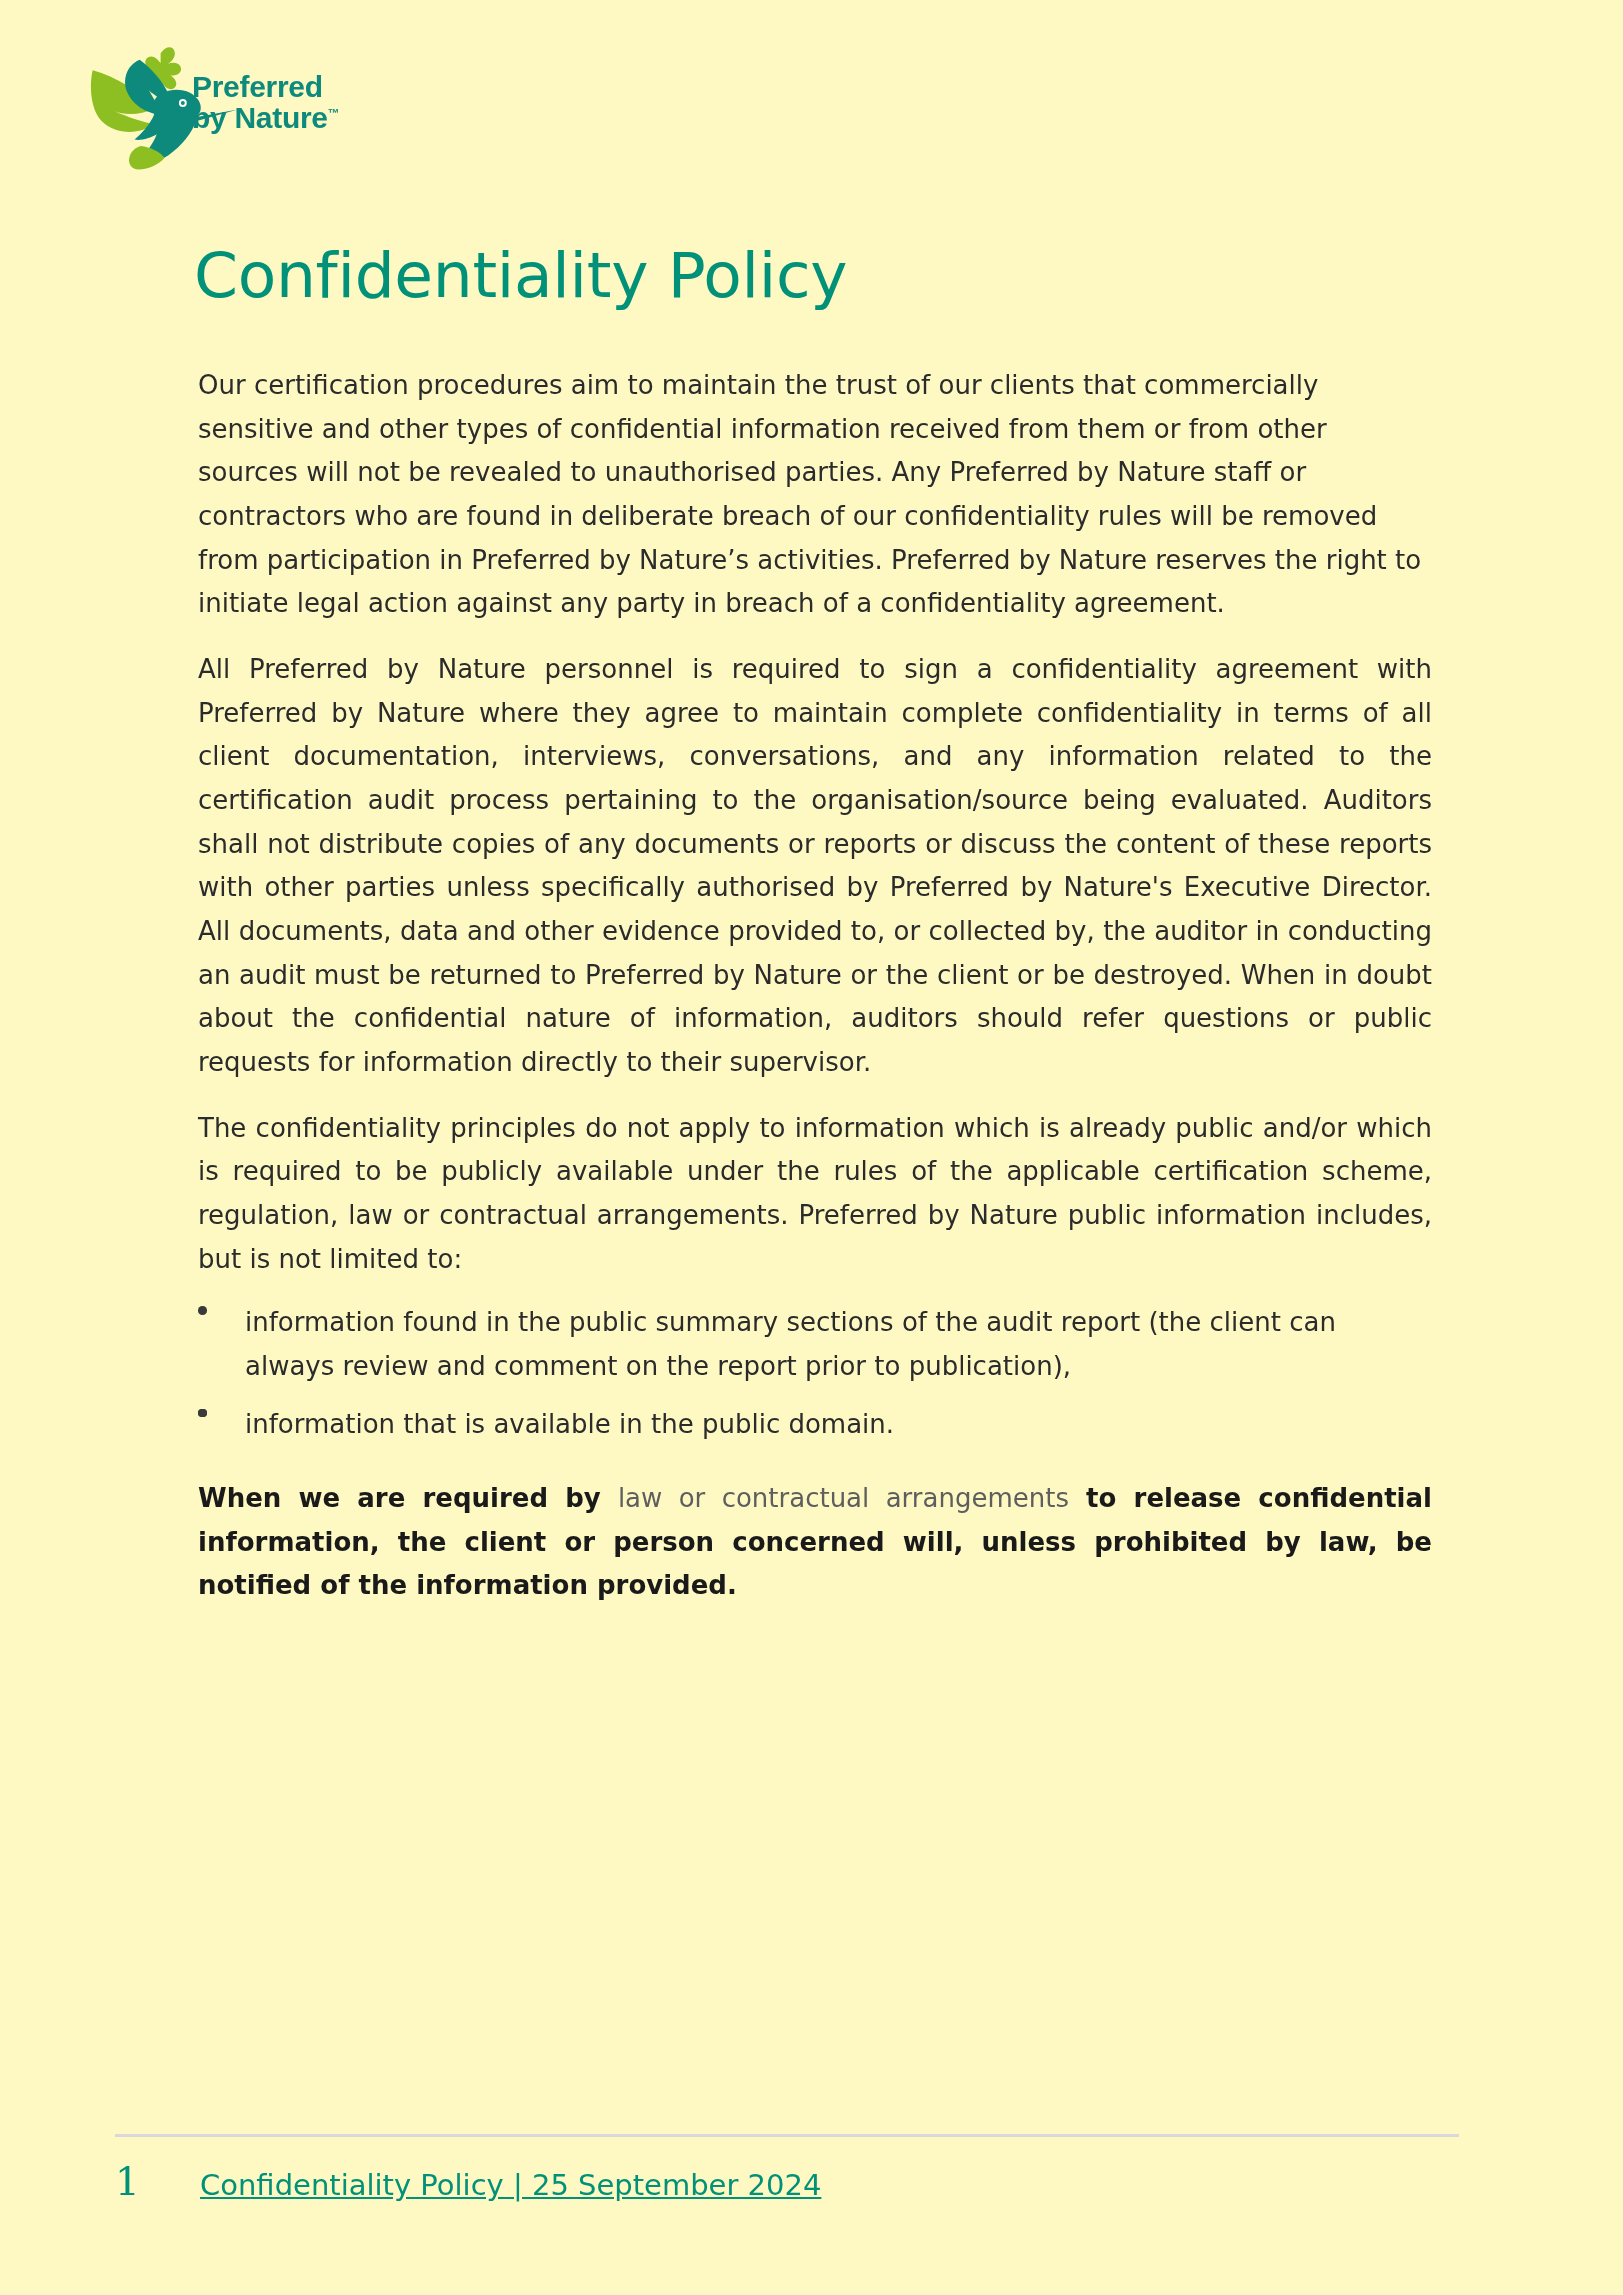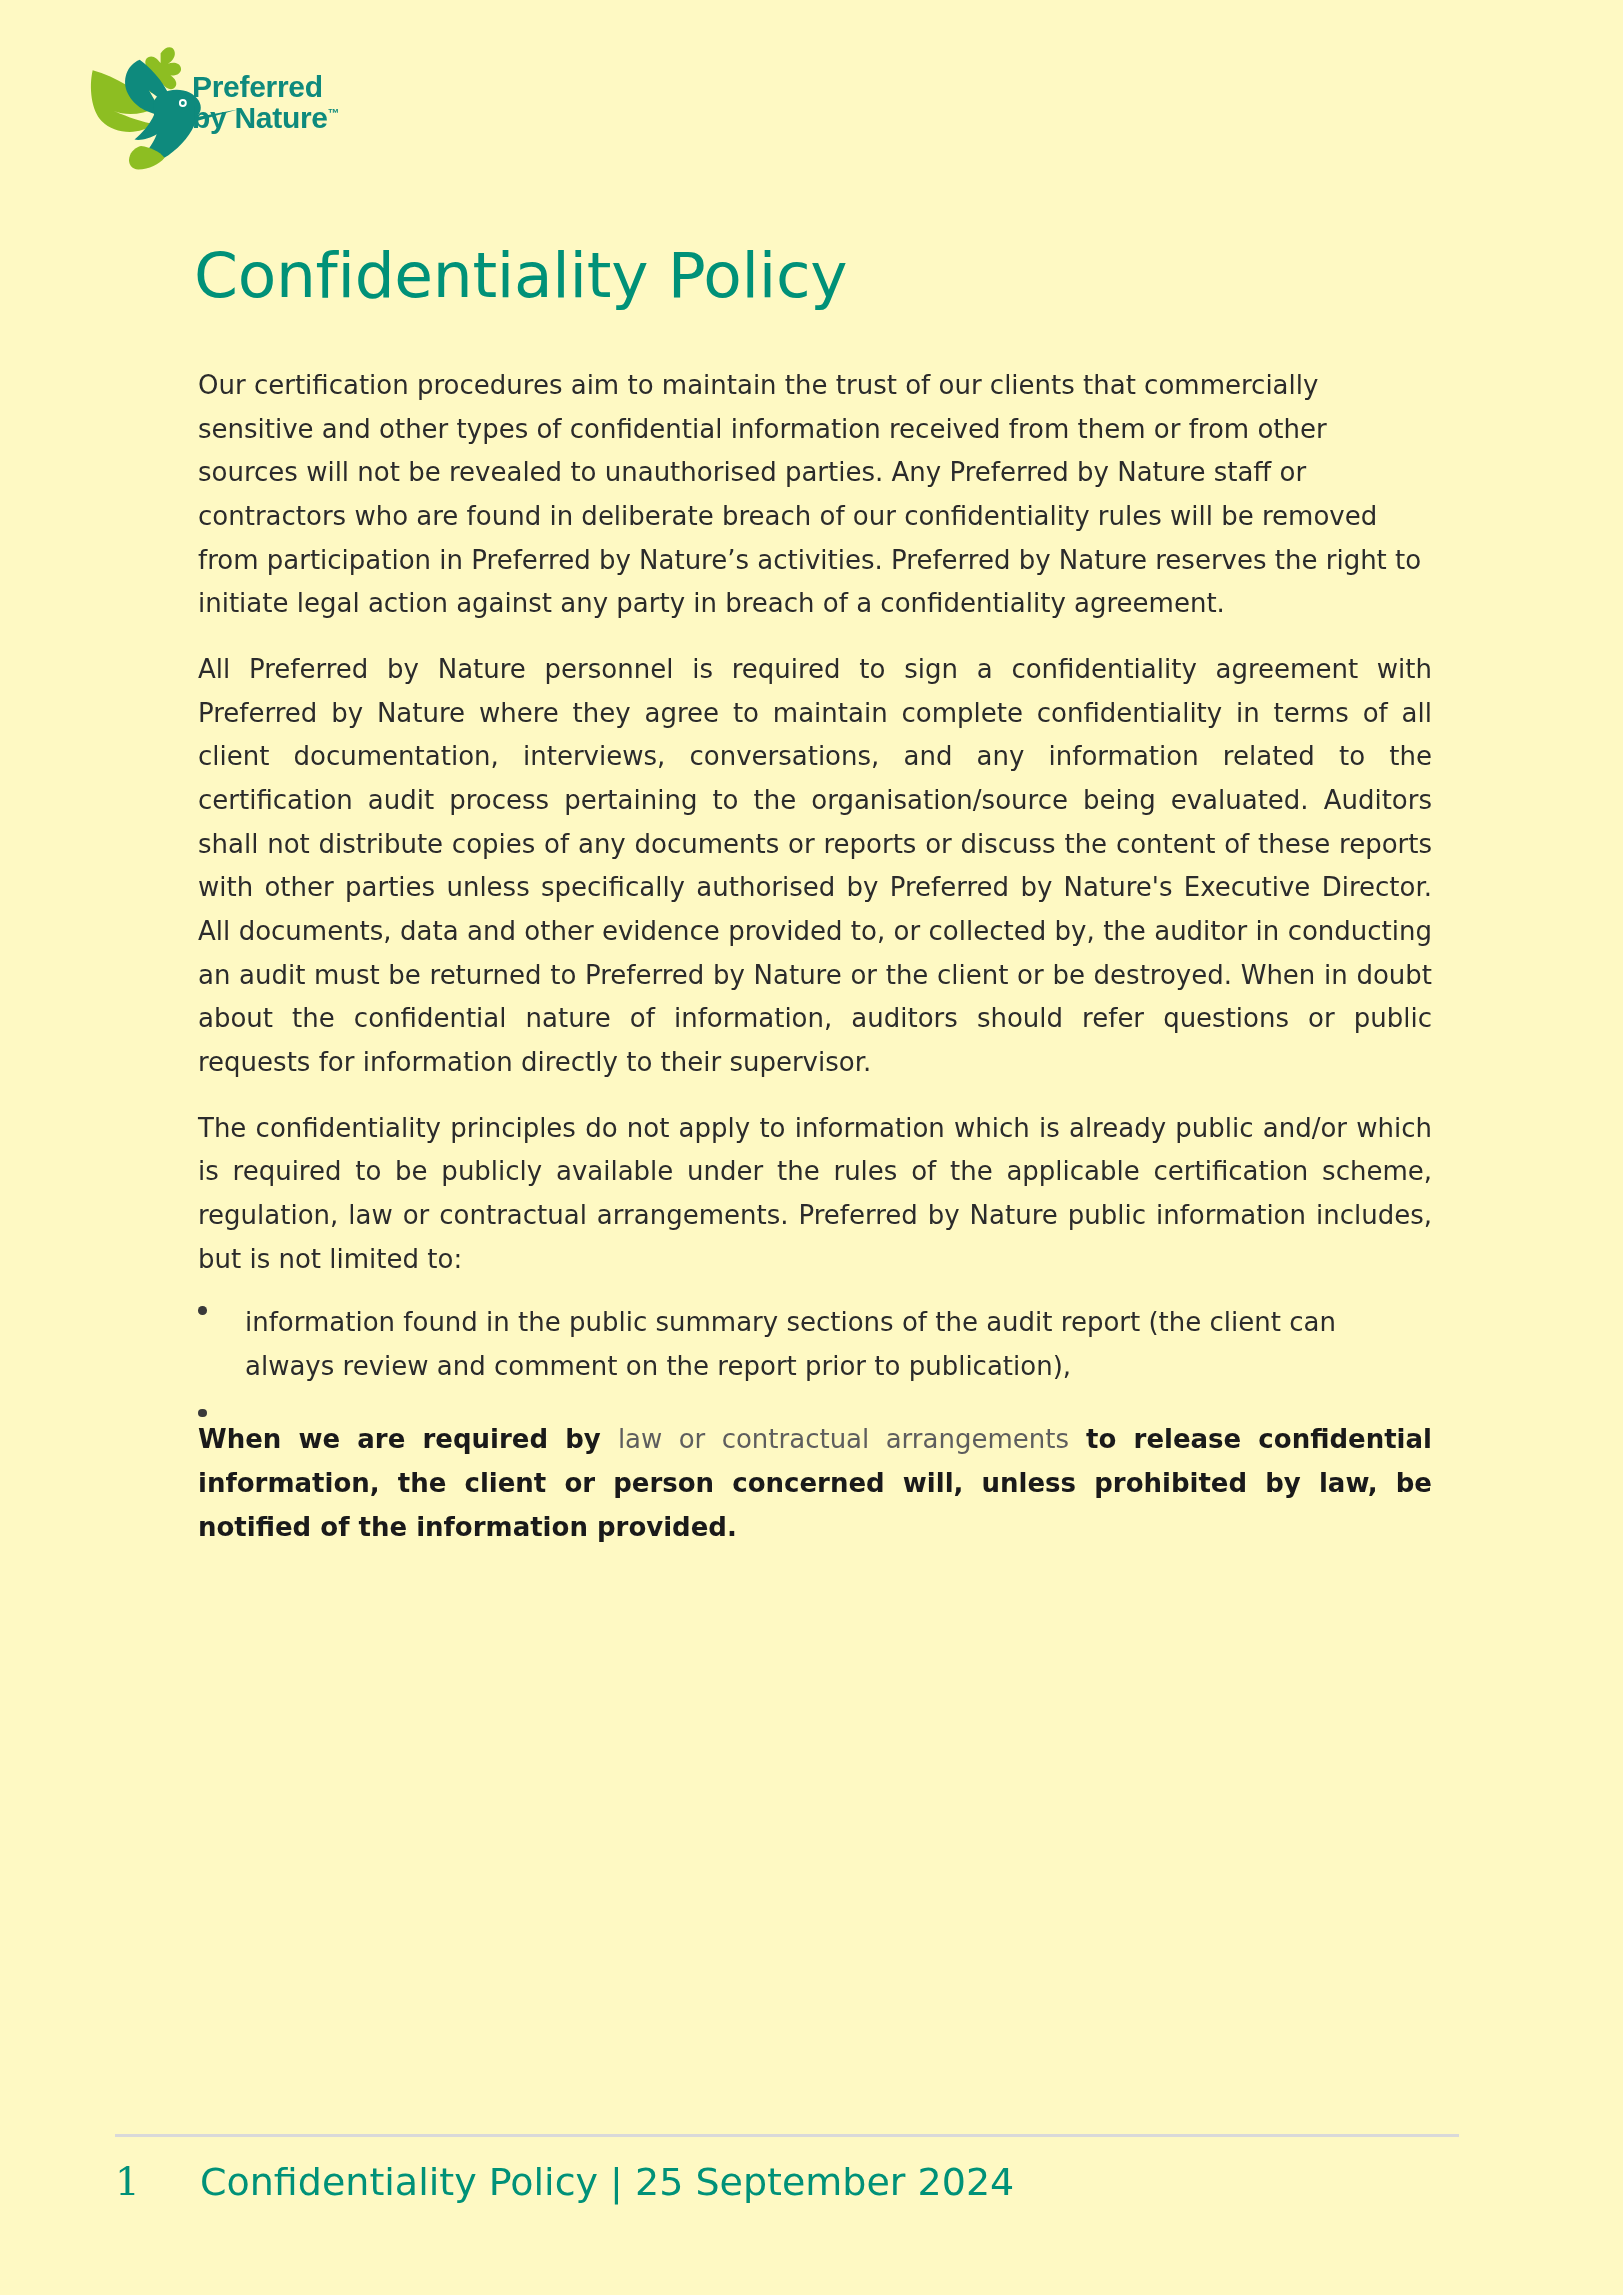--- a/index.html
+++ b/index.html
@@ -142,24 +142,25 @@
 
   .footer-pageno {
     font-family: "DejaVu Serif", serif;
     font-size: 39px;
     color: #009178;
     width: 85px;
     display: block;
   }
 
   .footer-text {
-    font-size: 38px;
+    font-size: 29px;
     color: #009178;
     font-weight: 400;
     white-space: nowrap;
+    text-decoration: underline;
   }
 </style>
 </head>
 <body>
 
 <div class="page">
 
   <div class="logo-block">
     <svg class="logo-svg" viewBox="0 0 450 240" xmlns="http://www.w3.org/2000/svg">
 
@@ -206,20 +207,24 @@
     <p class="para justified tight">The confidentiality principles do not apply to information which is already public and/or which is required to be publicly available under the rules of the applicable certification scheme, regulation, law or contractual arrangements. Preferred by Nature public information includes, but is not limited to:</p>
 
     <ul class="bullets">
       <li>
         <span class="dot"></span>
         <span>information found in the public summary sections of the audit report (the client can always review and comment on the report prior to publication),</span>
       </li>
       <li>
         <span class="dot"></span>
       </li>
+      <li>
+        <span class="dot"></span>
+        <span>information that is available in the public domain.</span>
+      </li>
     </ul>
 
     <p class="para-emph"><span>When we are required by </span><span class="light">law or contractual arrangements</span><span> to release confidential information, the client or person concerned will, unless prohibited by law, be notified of the information provided.</span></p>
 
 
   </div>
 
   <div class="footer-rule"></div>
 
   <div class="footer">

